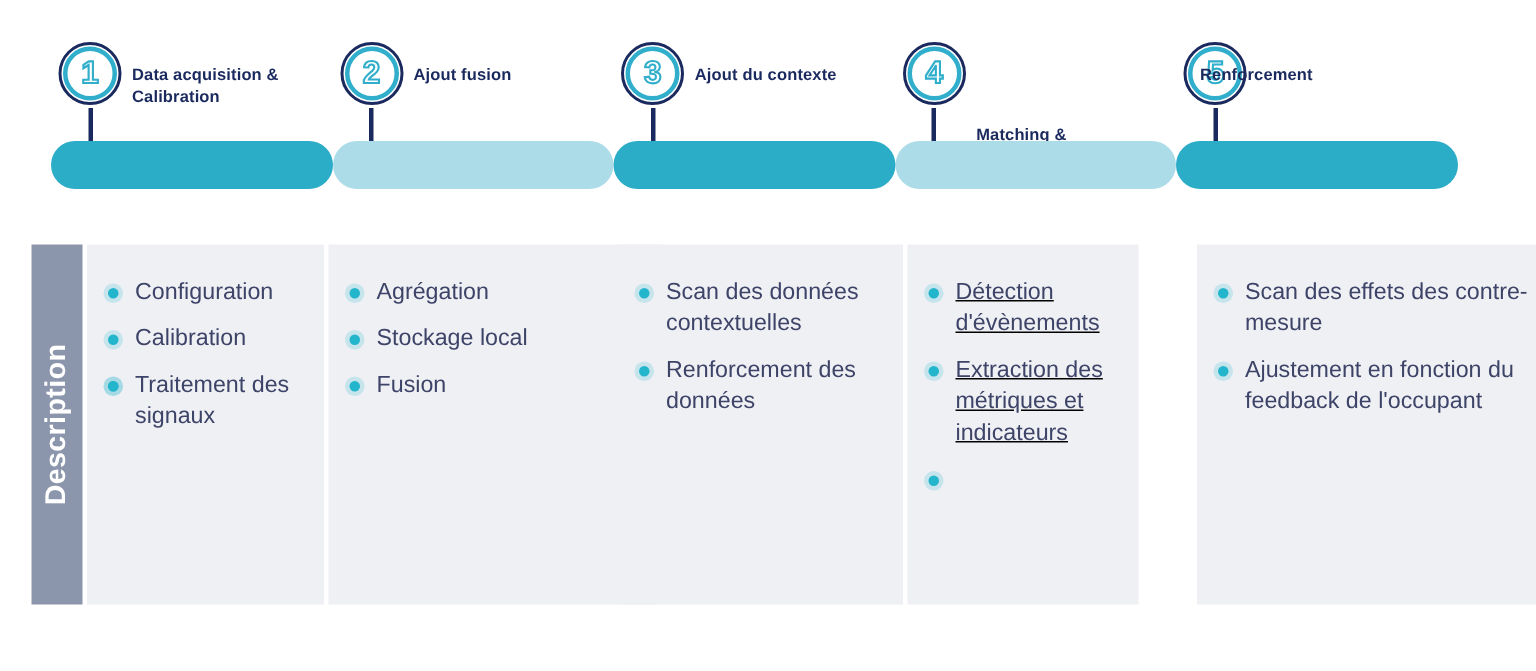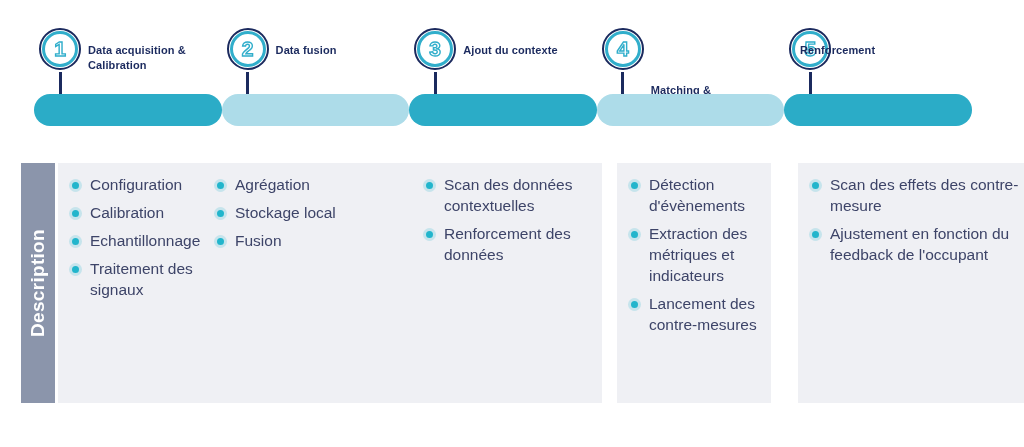--- a/index.html
+++ b/index.html
@@ -143,20 +143,21 @@
     padding: 0;
   }
   ul.bullets li {
     position: relative;
     padding-left: 22px;
     margin-bottom: 7px;
     font-size: 15.5px;
     line-height: 21px;
     color: #3d4468;
     font-family: "Liberation Sans", sans-serif;
+    margin-top: 10px;
   }
   ul.bullets li .bullet-dot {
     position: absolute;
     left: 4px;
     top: 8px;
     width: 7px;
     height: 7px;
     border-radius: 50%;
     background: #22b5cc;
     box-shadow: 0 0 0 3px rgba(34,181,204,0.20);
@@ -185,21 +186,21 @@
       <div class="step-dot" style="left: 52px;"></div>
       <div class="step-label" style="left: 88px;">Data acquisition &amp;
 Calibration</div>
       <div class="step-marker" style="left: 226.6px;">
         <div class="ring-outer"></div>
         <div class="ring-inner"></div>
         <div class="num">2</div>
       </div>
       <div class="step-stem" style="left: 246.1px;"></div>
       <div class="step-dot" style="left: 239.6px;"></div>
-      <div class="step-label" style="left: 275.6px;">Data fusion</div>
+      <div class="step-label" style="left: 275.6px;">Ajout fusion</div>
       <div class="step-marker" style="left: 414.2px;">
         <div class="ring-outer"></div>
         <div class="ring-inner"></div>
         <div class="num">3</div>
       </div>
       <div class="step-stem" style="left: 433.7px;"></div>
       <div class="step-dot" style="left: 427.2px;"></div>
       <div class="step-label" style="left: 463.2px;">Ajout du contexte</div>
       <div class="step-marker" style="left: 601.8px;">
         <div class="ring-outer"></div>
@@ -224,42 +225,42 @@
 
 <div id="panels">
   <div id="desc-tab">
     <span class="vtext">Description</span>
   </div>
   <div id="cols-layer">
       <div class="col" style="left: 37px; width: 158px;">
         <ul class="bullets">
           <li><span class="bullet-dot"></span><span>Configuration</span></li>
           <li><span class="bullet-dot"></span><span>Calibration</span></li>
-          <li><span class="bullet-dot"></span><span>Echantillonnage</span></li>
+          <li><span class="bullet-dot"></span></li>
           <li><span class="bullet-dot"></span><span>Traitement des signaux</span></li>
         </ul>
       </div>
-      <div class="col" style="left: 182px; width: 220px;">
+      <div class="col" style="left: 198px; width: 220px;">
         <ul class="bullets">
           <li><span class="bullet-dot"></span><span>Agrégation</span></li>
           <li><span class="bullet-dot"></span><span>Stockage local</span></li>
           <li><span class="bullet-dot"></span><span>Fusion</span></li>
         </ul>
       </div>
       <div class="col" style="left: 391px; width: 190px;">
         <ul class="bullets">
           <li><span class="bullet-dot"></span><span>Scan des données contextuelles</span></li>
           <li><span class="bullet-dot"></span><span>Renforcement des données</span></li>
         </ul>
       </div>
-      <div class="col" style="left: 596px; width: 154px;">
+      <div class="col" style="left: 584px; width: 154px; text-decoration: underline;">
         <ul class="bullets">
           <li><span class="bullet-dot"></span><span>Détection d'évènements</span></li>
           <li><span class="bullet-dot"></span><span>Extraction des métriques et indicateurs</span></li>
-          <li><span class="bullet-dot"></span><span>Lancement des contre-mesures</span></li>
+          <li><span class="bullet-dot"></span></li>
         </ul>
       </div>
       <div class="col" style="left: 777px; width: 242px;">
         <ul class="bullets">
           <li><span class="bullet-dot"></span><span>Scan des effets des contre-mesure</span></li>
           <li><span class="bullet-dot"></span><span>Ajustement en fonction du feedback de l'occupant</span></li>
         </ul>
       </div>
     </div>
 </div>

